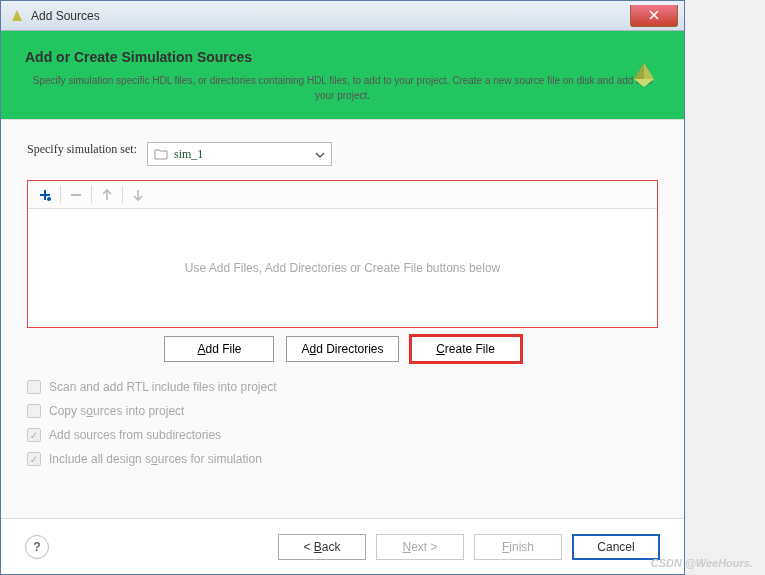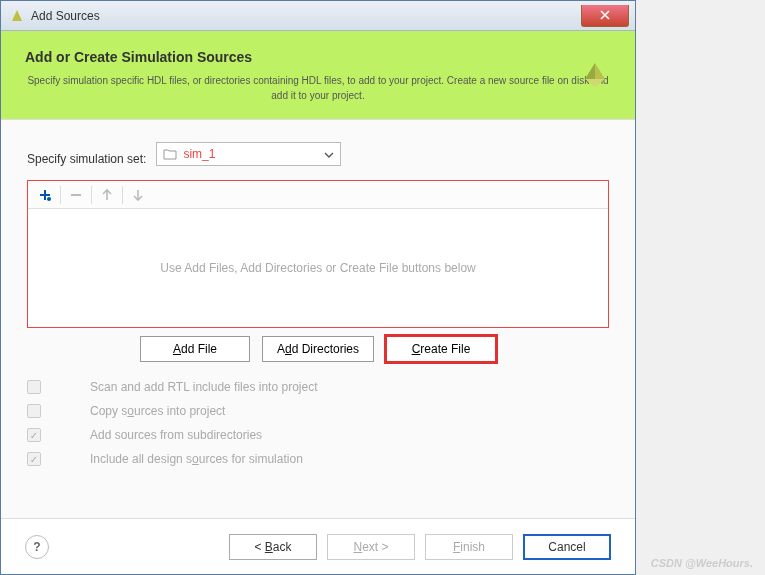--- a/index.html
+++ b/index.html
@@ -1,51 +1,51 @@
 <!DOCTYPE html>
 <html><head>
   <meta charset="utf-8">
   <style>
     * { box-sizing: border-box; margin: 0; padding: 0; }
     body { font-family: "Segoe UI", Tahoma, sans-serif; font-size: 12px; background: #f0f0f0; width: 765px; height: 575px; overflow: hidden; }
     
-    .window { width: 636px; height: 575px; background: #fff; border: 1px solid #5a7ca0; display: flex; flex-direction: column; }
+    .window { width: 685px; height: 575px; background: #fff; border: 1px solid #5a7ca0; display: flex; flex-direction: column; }
     
     .titlebar { height: 30px; background: linear-gradient(#ebf0f5, #d5e0eb); display: flex; align-items: center; padding: 0 0 0 8px; border-bottom: 1px solid #a8b8c8; }
     .titlebar-icon { width: 16px; height: 16px; margin-right: 6px; display: flex; align-items: center; justify-content: center; }
     .titlebar-text { flex: 1; color: #333; font-size: 12px; }
     .close-btn { width: 48px; height: 22px; background: linear-gradient(#e78, #c8432e); color: #fff; display: flex; align-items: center; justify-content: center; border: 1px solid #963; border-top: none; border-radius: 0 0 3px 3px; margin-right: 6px; font-size: 12px; cursor: pointer; }
     
-    .header { padding: 18px 24px 16px 24px; background: #bef264; border-bottom: 1px solid #ddd; position: relative; }
+    .header { padding: 18px 24px 16px 24px; background: #22c55e; border-bottom: 1px solid #ddd; position: relative; }
     .header h1 { font-size: 14px; font-weight: bold; color: #333; margin-bottom: 8px; }
     .header p { font-size: 10px; color: #555; line-height: 1.5; max-width: 640px; text-align: center; }
     .header-logo { position: absolute; right: 24px; top: 50%; transform: translateY(-50%); width: 32px; height: 32px; }
     
     .content { flex: 1; padding: 22px 26px 10px 26px; background: #fafafa; }
     
-    .sim-set-row { display: flex; align-items: flex-end; margin-bottom: 14px; }
+    .sim-set-row { display: flex; align-items: flex-start; margin-bottom: 14px; font-family: Liberation Serif, serif; }
     .sim-set-label { margin-right: 10px; color: #333; }
     .sim-set-combo { width: 185px; height: 24px; border: 1px solid #bbb; background: #fff; display: flex; align-items: center; padding: 0 6px; cursor: pointer; }
     .folder-icon { width: 14px; height: 12px; margin-right: 6px; }
-    .combo-text { flex: 1; color: #ef4444; }
+    .combo-text { flex: 1; color: #14532d; }
     .combo-arrow { color: #555; }
     
     .file-area { border: 1px solid #ef4444; background: #fff; }
     .toolbar { height: 28px; border-bottom: 1px solid #e0e0e0; display: flex; align-items: center; padding: 0 6px; gap: 2px; background: #fcfcfc; }
     .tb-btn { width: 22px; height: 22px; display: flex; align-items: center; justify-content: center; color: #888; cursor: pointer; }
     .tb-btn.active { color: #0055aa; }
     .tb-sep { width: 1px; height: 18px; background: #ddd; margin: 0 2px; }
     .file-list { height: 118px; display: flex; align-items: center; justify-content: center; color: #aaa; font-size: 12px; }
     
     .btn-row { display: flex; justify-content: center; gap: 12px; margin-top: 8px; margin-bottom: 18px; }
     .action-btn { min-width: 110px; height: 26px; border: 1px solid #999; background: #fff; display: flex; align-items: center; justify-content: center; cursor: pointer; padding: 0 14px; }
     .action-btn.highlighted { outline: 3px solid #e03030; outline-offset: -1px; }
     .underline { text-decoration: underline; }
     
-    .check-row { display: flex; margin-bottom: 10px; color: #aaa; gap: 41px; }
+    .check-row { display: flex; margin-bottom: 10px; color: #aaa; }
     .checkbox { width: 14px; height: 14px; border: 1px solid #ccc; border-radius: 2px; background: #f0f0f0; margin-right: 8px; display: flex; align-items: center; justify-content: center; font-size: 10px; color: #aaa; }
     
     .footer { height: 56px; border-top: 1px solid #ddd; display: flex; align-items: center; padding: 0 24px; background: #fff; }
     .help-btn { width: 24px; height: 24px; border: 1px solid #bbb; border-radius: 50%; display: flex; align-items: center; justify-content: center; color: #666; cursor: pointer; font-weight: bold; }
     .footer-spacer { flex: 1; }
     .nav-btn { min-width: 88px; height: 26px; border: 1px solid #aaa; background: #fff; margin-left: 10px; display: flex; align-items: center; justify-content: center; cursor: pointer; color: #333; }
     .nav-btn.disabled { color: #aaa; border-color: #ccc; cursor: default; }
     .nav-btn.primary { border: 2px solid #2060c0; color: #333; }
     
     .watermark { position: absolute; right: 12px; bottom: 6px; color: #ccc; font-size: 11px; font-style: italic; pointer-events: none; font-weight: bold; }

